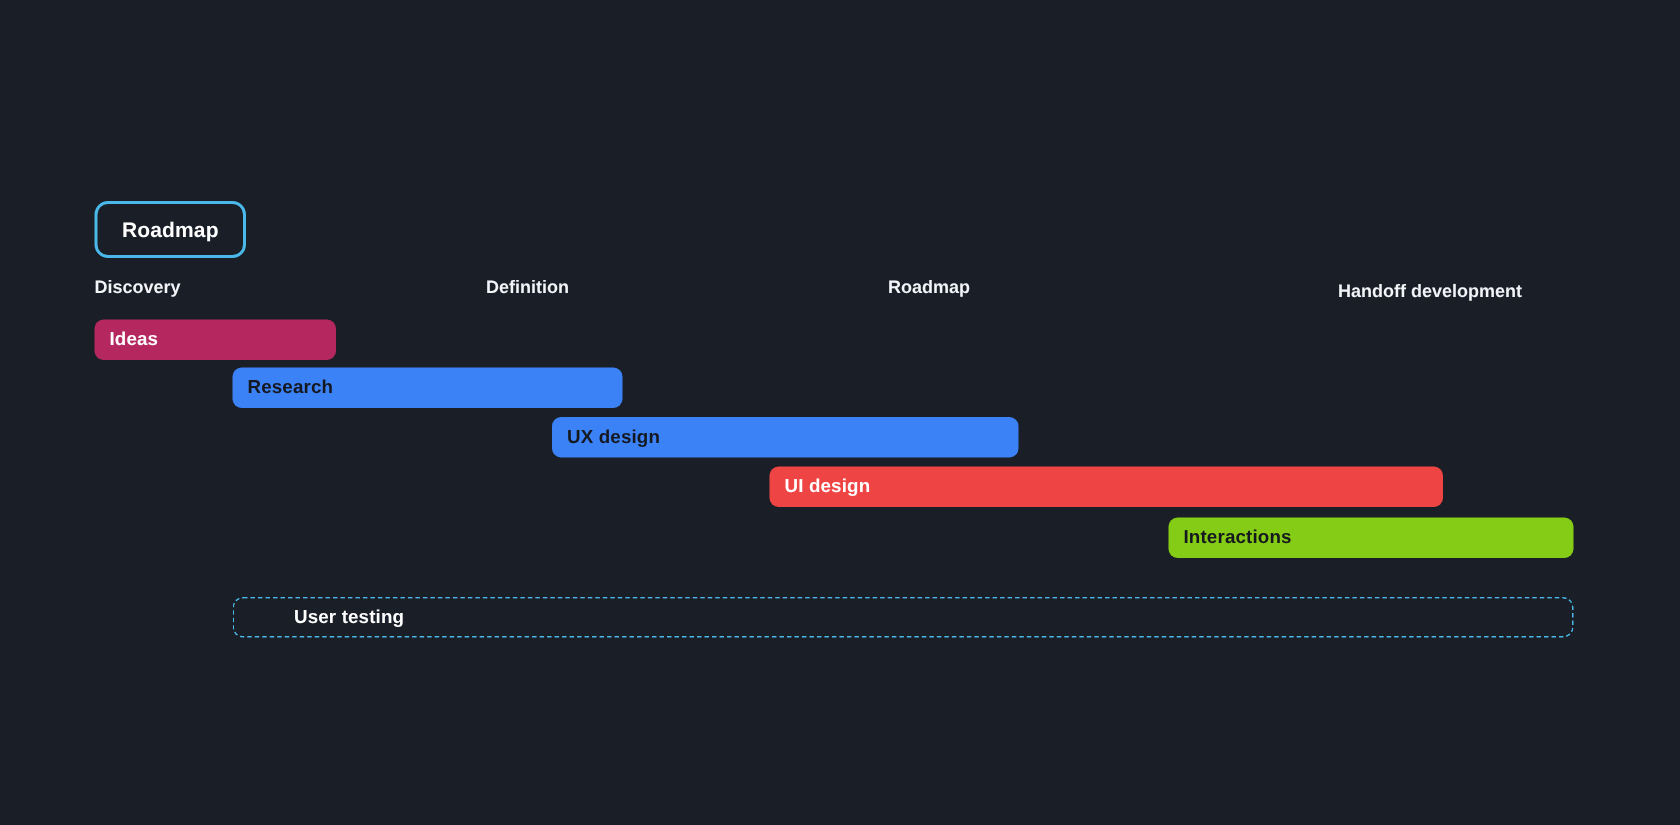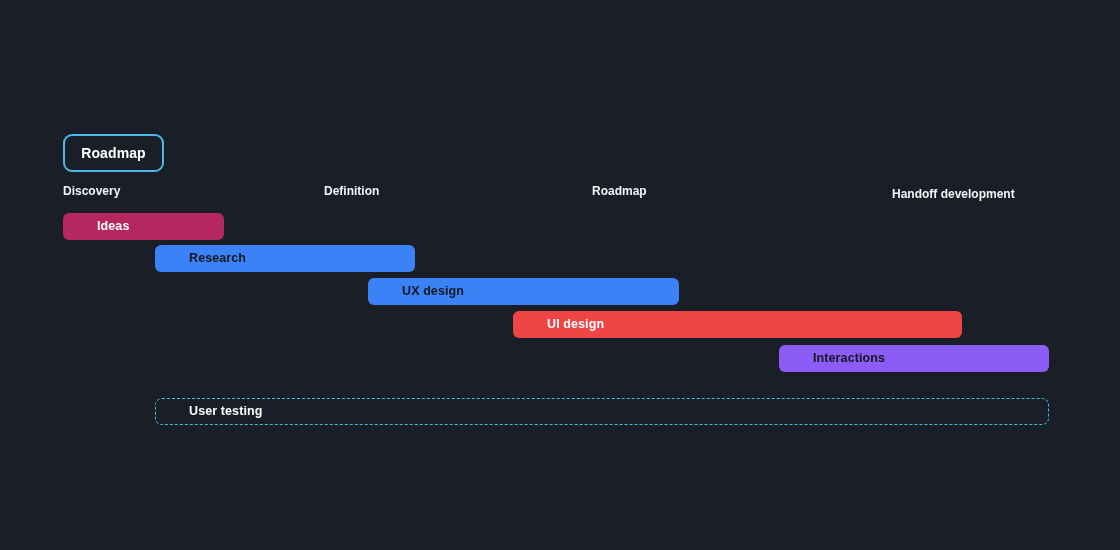--- a/index.html
+++ b/index.html
@@ -67,21 +67,20 @@
     display: flex;
     align-items: center;
   }
   .bar .bar-label {
     font-size: 12.5px;
     font-weight: bold;
     line-height: 1;
     padding-left: 10px;
     white-space: nowrap;
     letter-spacing: 0.1px;
-    margin-left: 24px;
   }
   .bar.light-text .bar-label { color: #ffffff; }
   .bar.dark-text  .bar-label { color: #15181f; }
 
   .bar.outlined {
     background: transparent;
     border: 1.5px dashed #4ab8e8;
     border-radius: 7px;
   }
   .bar.outlined .bar-label { padding-left: 9px; }
@@ -108,21 +107,21 @@
       </div>
       <div class="bar dark-text" style="left: 155px; top: 245px; width: 260px; height: 27px; background: #3b82f6;">
         <span class="bar-label">Research</span>
       </div>
       <div class="bar dark-text" style="left: 368px; top: 278px; width: 311px; height: 27px; background: #3b82f6;">
         <span class="bar-label">UX design</span>
       </div>
       <div class="bar light-text" style="left: 513px; top: 311px; width: 449px; height: 27px; background: #ef4444;">
         <span class="bar-label">UI design</span>
       </div>
-      <div class="bar dark-text" style="left: 779px; top: 345px; width: 270px; height: 27px; background: #8b5cf6;">
+      <div class="bar dark-text" style="left: 779px; top: 345px; width: 270px; height: 27px; background: #84cc16;">
         <span class="bar-label">Interactions</span>
       </div>
-      <div class="bar light-text outlined" style="left: 155px; top: 398px; width: 894px; height: 27px; border-color: rgb(74, 184, 232);">
+      <div class="bar light-text outlined" style="left: 155px; top: 398px; width: 894px; height: 27px; border-color: rgb(74, 184, 232); padding-left: 31px;">
         <span class="bar-label">User testing</span>
       </div>
     </div>
 
 </div>
 
 </body></html>

